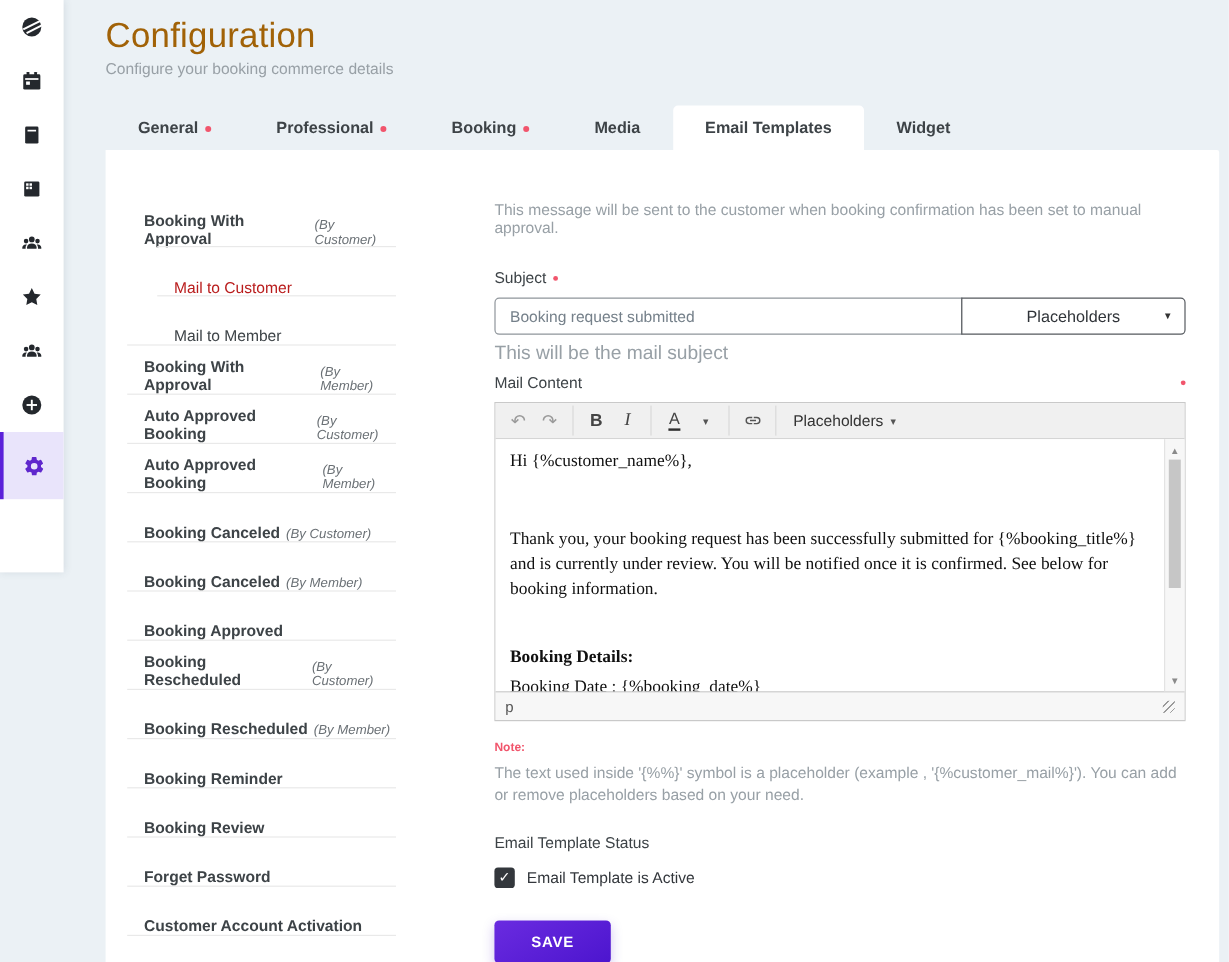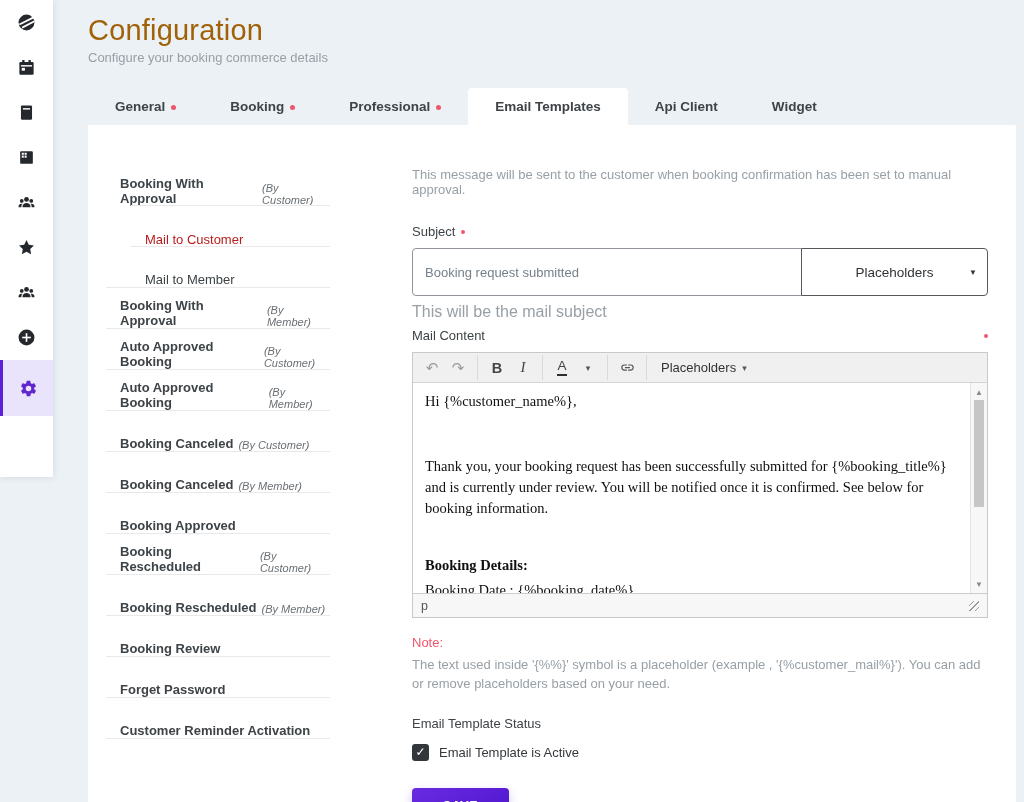--- a/index.html
+++ b/index.html
@@ -42,21 +42,21 @@
   .tpl-item .qualifier { font-style:italic; font-size:11px; color:#6a7075; margin-left:5px; font-weight:400; }
   .tpl-item.ib { border-bottom:none; }
   .tpl-item.ib::after { content:""; position:absolute; left:25px; right:0; bottom:0; height:1px; background:#e9e9e9; }
 
   
   .editor-col { margin:42px 0 0 82px; width:576px; }
   .intro { font-size:13px; color:#98a0a6; margin-bottom:27px; }
   .field-label { font-size:13px; color:#3d4347; margin-bottom:9px; display:flex; align-items:center; gap:6px; }
   .req-dot { width:4px; height:4px; border-radius:50%; background:#f1556c; display:inline-block; }
 
-  .subject-row { display:flex; height:48px; }
+  .subject-row { display:flex; height:31px; }
   .subject-input { flex:1; border:1px solid #8f959b; border-radius:4px 0 0 4px; padding:0 12px;
                    font-size:13px; color:#75808a; font-family:"Liberation Sans",sans-serif; outline:none; }
   .subject-select { width:187px; margin-left:-1px; border:1px solid #55595e; border-radius:0 4px 4px 0;
                     background:#fff; display:flex; align-items:center; justify-content:center; gap:0;
                     position:relative; font-size:13.5px; color:#2f3338; cursor:pointer; }
   .subject-select .sel-caret { position:absolute; right:10px; font-size:8px; color:#333; }
   .subject-help { font-size:16px; color:#98a0a6; margin-top:7px; }
 
   .mc-label { margin-top:7px;justify-content:space-between; }
 
@@ -86,21 +86,21 @@
   .sb-arrow { position:absolute; left:0; width:100%; height:14px; display:flex; align-items:center;
               justify-content:center; font-size:8px; color:#8a8a8a; cursor:pointer; }
   .sb-up { top:2px; } .sb-down { bottom:2px; }
   .sb-thumb { position:absolute; top:17px; left:3px; width:10px; height:107px; background:#c6c6c6; cursor:grab; }
 
   .ed-statusbar { height:24px; background:#f7f7f7; border-top:1px solid #ccc; display:flex;
                   align-items:center; justify-content:space-between; padding:0 8px; font-size:12.5px; color:#555; }
   .grip { width:10px; height:10px; cursor:nwse-resize;
           background:repeating-linear-gradient(135deg, transparent 0 3px, #9a9a9a 3px 4px); }
 
-  .note-title { margin-top:17px; color:#f1556c; font-weight:400; font-size:13px; }
+  .note-title { margin-top:17px; color:#f1556c; font-weight:700; font-size:10px; }
   .note-text { font-size:13px; color:#98a0a6; line-height:1.45; margin-top:6px; }
 
   .status-label { margin-top:22px; font-size:13px; color:#3d4347; }
   .checkbox-row { margin-top:13px; display:flex; align-items:center; gap:10px; cursor:pointer; }
   .checkbox { width:17px; height:17px; background:#33373c; border-radius:3px; display:flex;
               align-items:center; justify-content:center; color:#fff; font-size:12px; }
   .checkbox-label { font-size:13px; color:#33373c; }
 
   .save-btn { margin-top:27px; width:97px; height:36px; border:none; border-radius:4px;
               background:linear-gradient(150deg,#6a2be0,#4c15ce); color:#fff; font-size:12.5px;
@@ -187,32 +187,32 @@
     <div class="page-title">Configuration</div>
     <div class="page-subtitle">Configure your booking commerce details</div>
   </div>
 
   <div class="tabs">
     <div class="tab">
       <span>General</span>
         <span class="dot"></span>
     </div>
     <div class="tab">
+      <span>Professional</span>
+        <span class="dot"></span>
+    </div>
+    <div class="tab">
       <span>Booking</span>
         <span class="dot"></span>
     </div>
     <div class="tab">
-      <span>Professional</span>
-        <span class="dot"></span>
+      <span>Media</span>
     </div>
     <div class="tab active">
       <span>Email Templates</span>
-    </div>
-    <div class="tab">
-      <span>Api Client</span>
     </div>
     <div class="tab">
       <span>Widget</span>
     </div>
   </div>
 
   <div class="card">
 
     <div class="tpl-list">
       <div class="tpl-item parent ib">
@@ -250,27 +250,30 @@
       </div>
       <div class="tpl-item parent">
         <span class="tpl-label">Booking Rescheduled</span>
         <span class="qualifier">(By Customer)</span>
       </div>
       <div class="tpl-item parent">
         <span class="tpl-label">Booking Rescheduled</span>
         <span class="qualifier">(By Member)</span>
       </div>
       <div class="tpl-item parent">
+        <span class="tpl-label">Booking Reminder</span>
+      </div>
+      <div class="tpl-item parent">
         <span class="tpl-label">Booking Review</span>
       </div>
       <div class="tpl-item parent">
         <span class="tpl-label">Forget Password</span>
       </div>
       <div class="tpl-item parent">
-        <span class="tpl-label">Customer Reminder Activation</span>
+        <span class="tpl-label">Customer Account Activation</span>
       </div>
     </div>
 
     <div class="editor-col">
       <div class="intro">This message will be sent to the customer when booking confirmation has been set to manual approval.</div>
 
       <div class="field-label">
         <span>Subject</span>
           <span class="req-dot"></span>
       </div>

